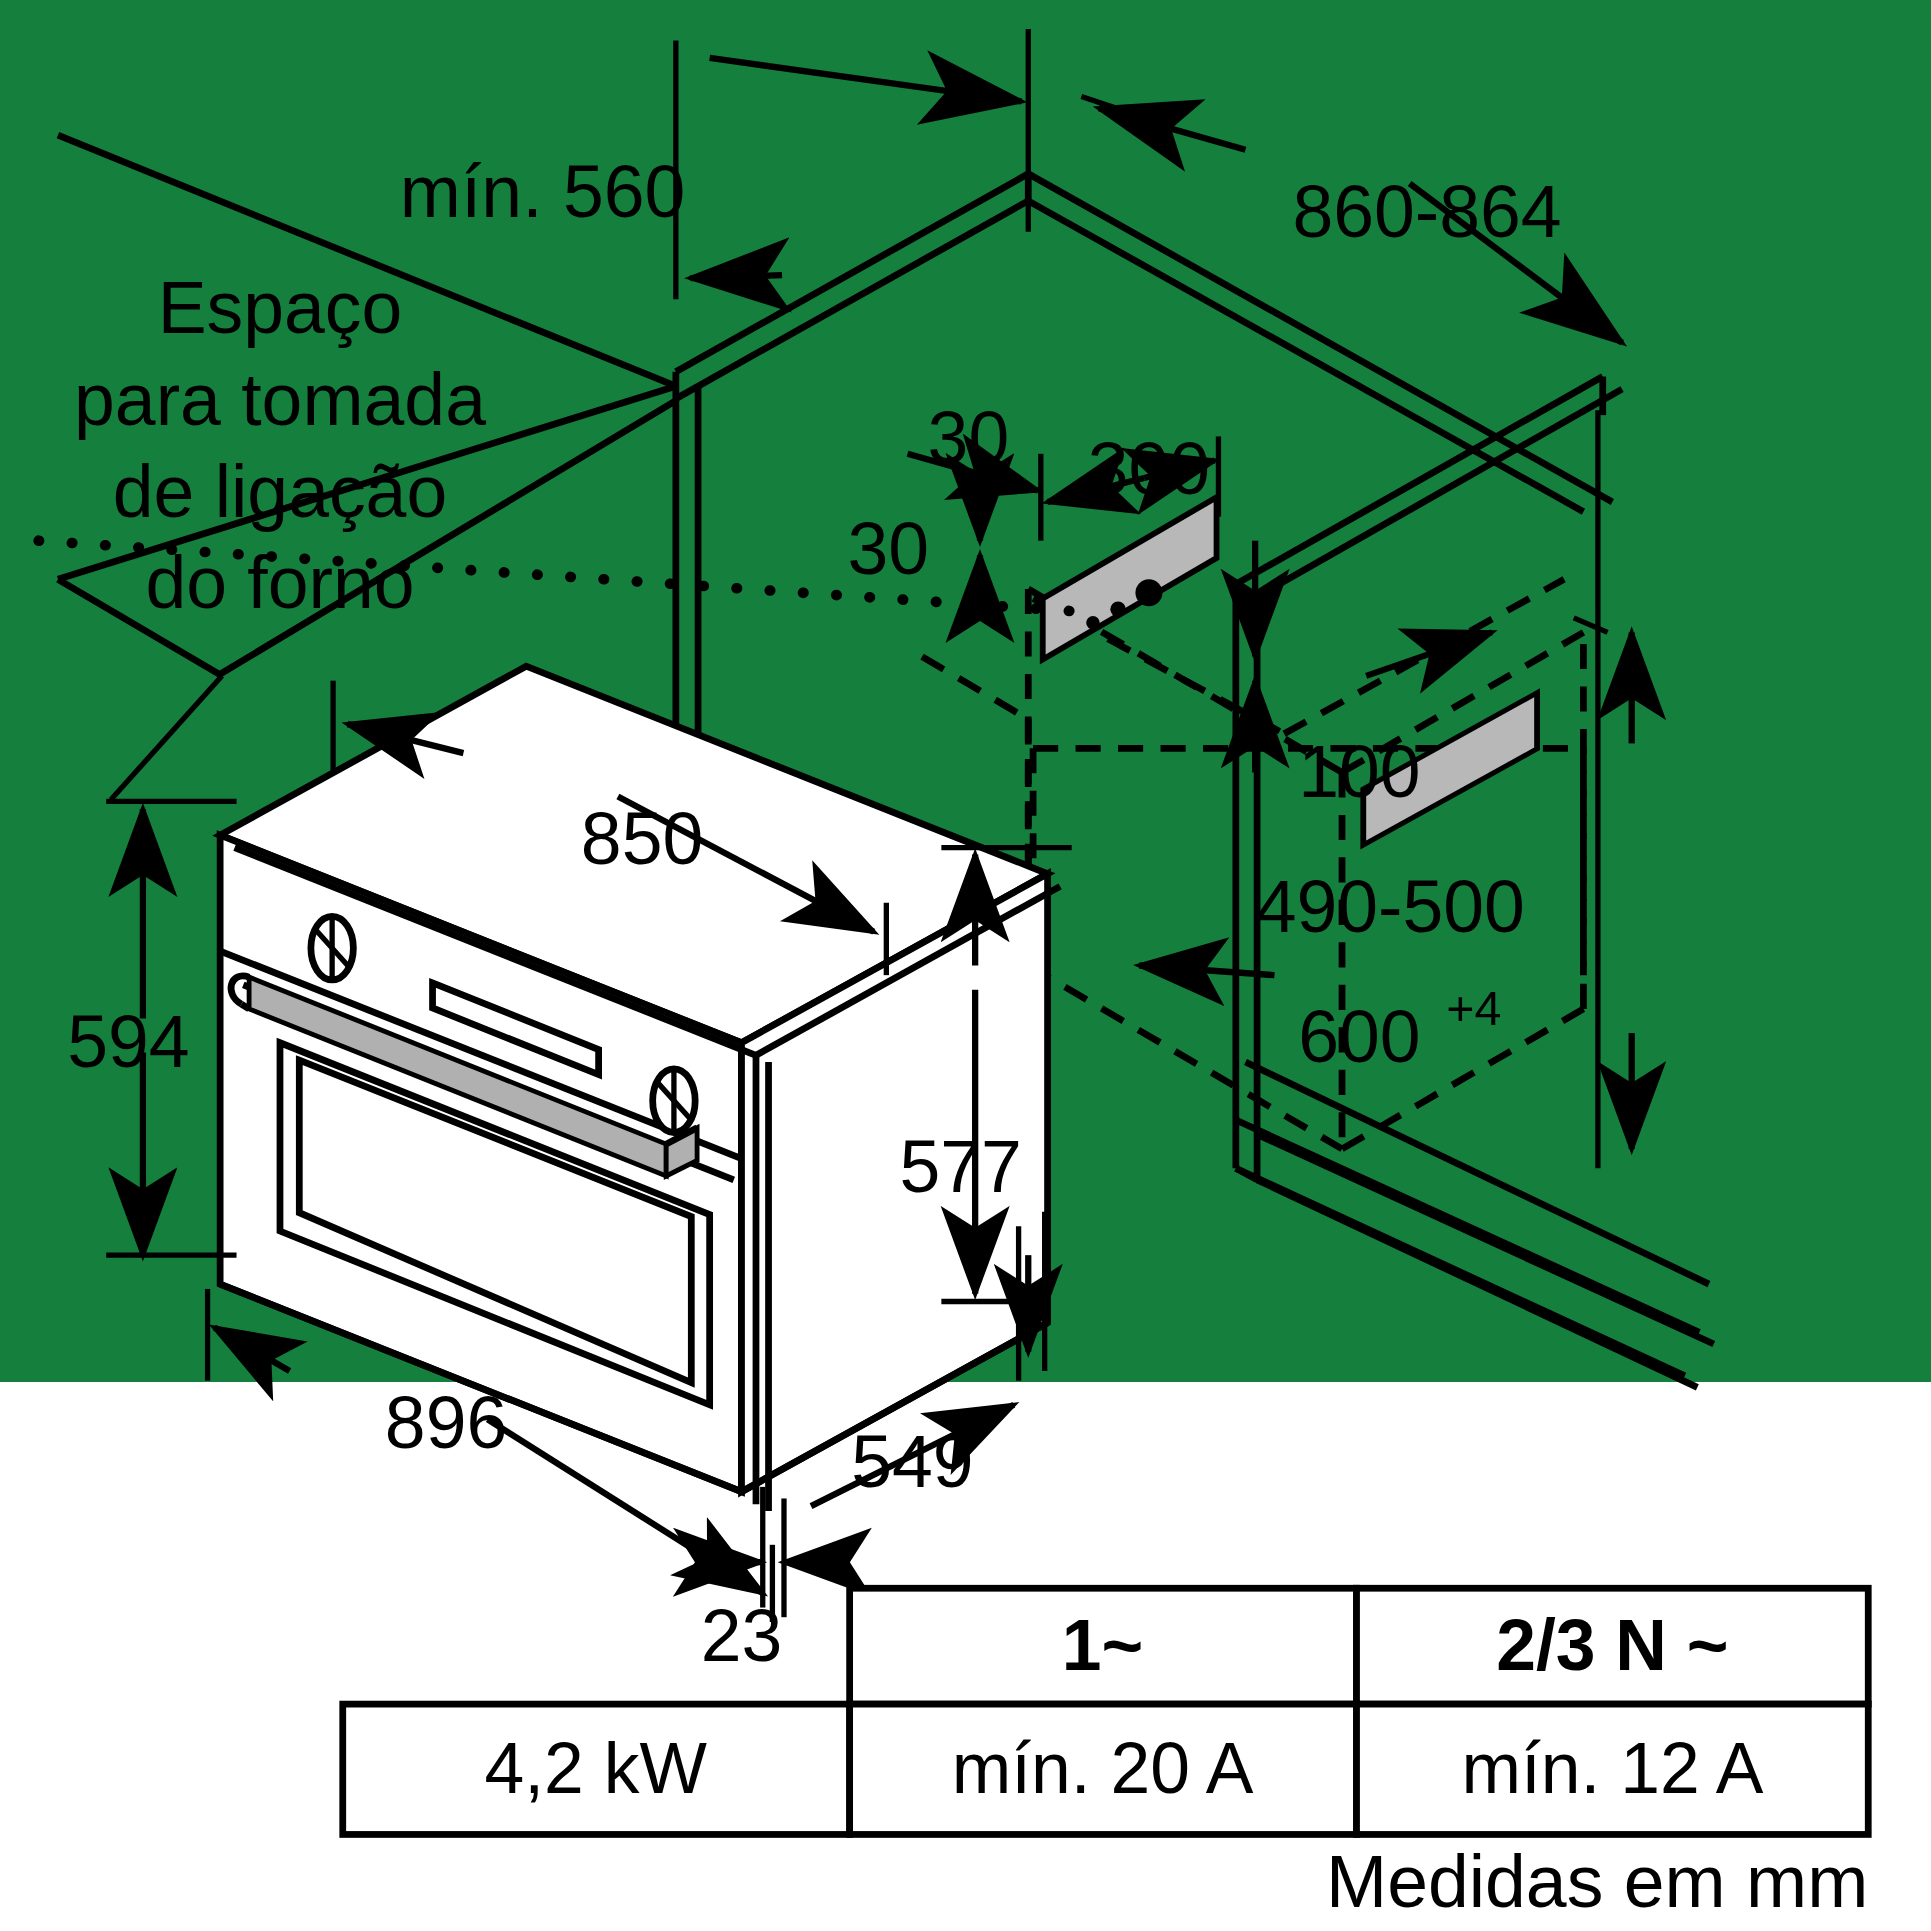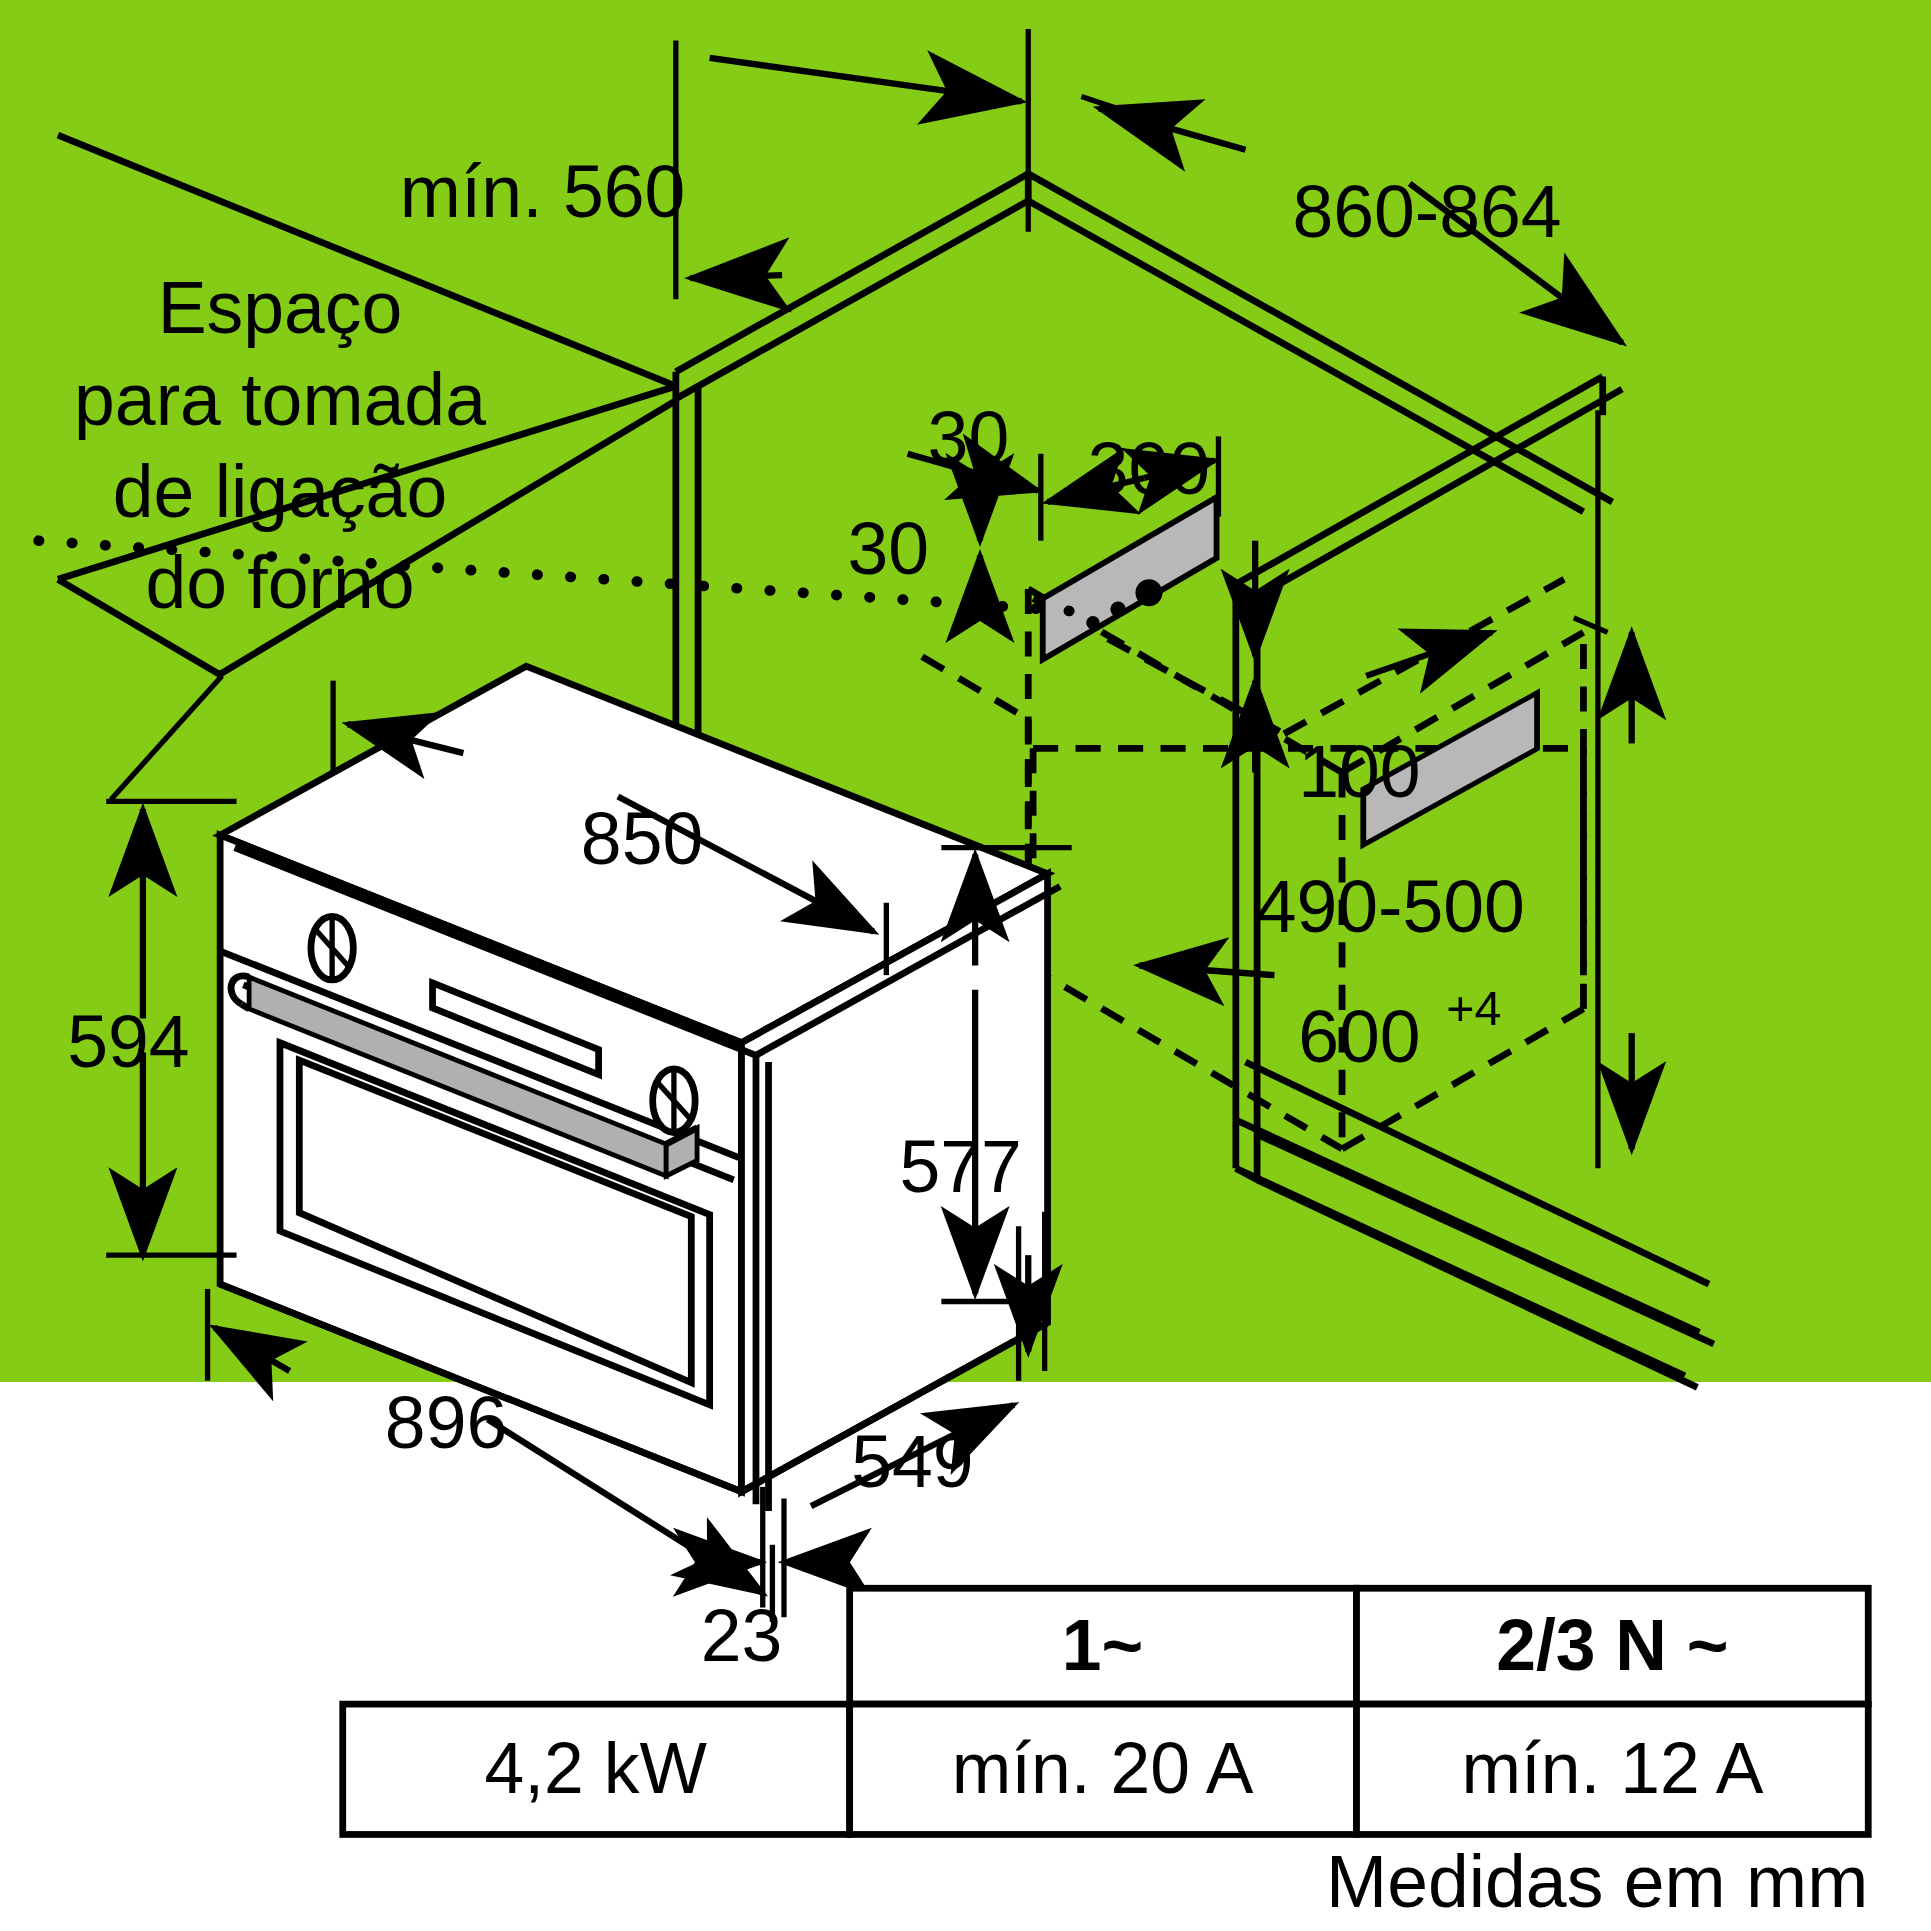--- a/index.html
+++ b/index.html
@@ -11,21 +11,21 @@
   body {
     width: 1931px;
     height: 1931px;
     overflow: hidden;
     font-family: "Liberation Sans", sans-serif;
   }
   #diagram-root {
     position: relative;
     width: 1931px;
     height: 1382px;
-    background: #84cc16;
+    background: #15803d;
   }
   svg.drawing {
     position: absolute;
     top: 0;
     left: 0;
     width: 1931px;
     height: 1931px;
   }
   .ln {
     stroke: #000000;

